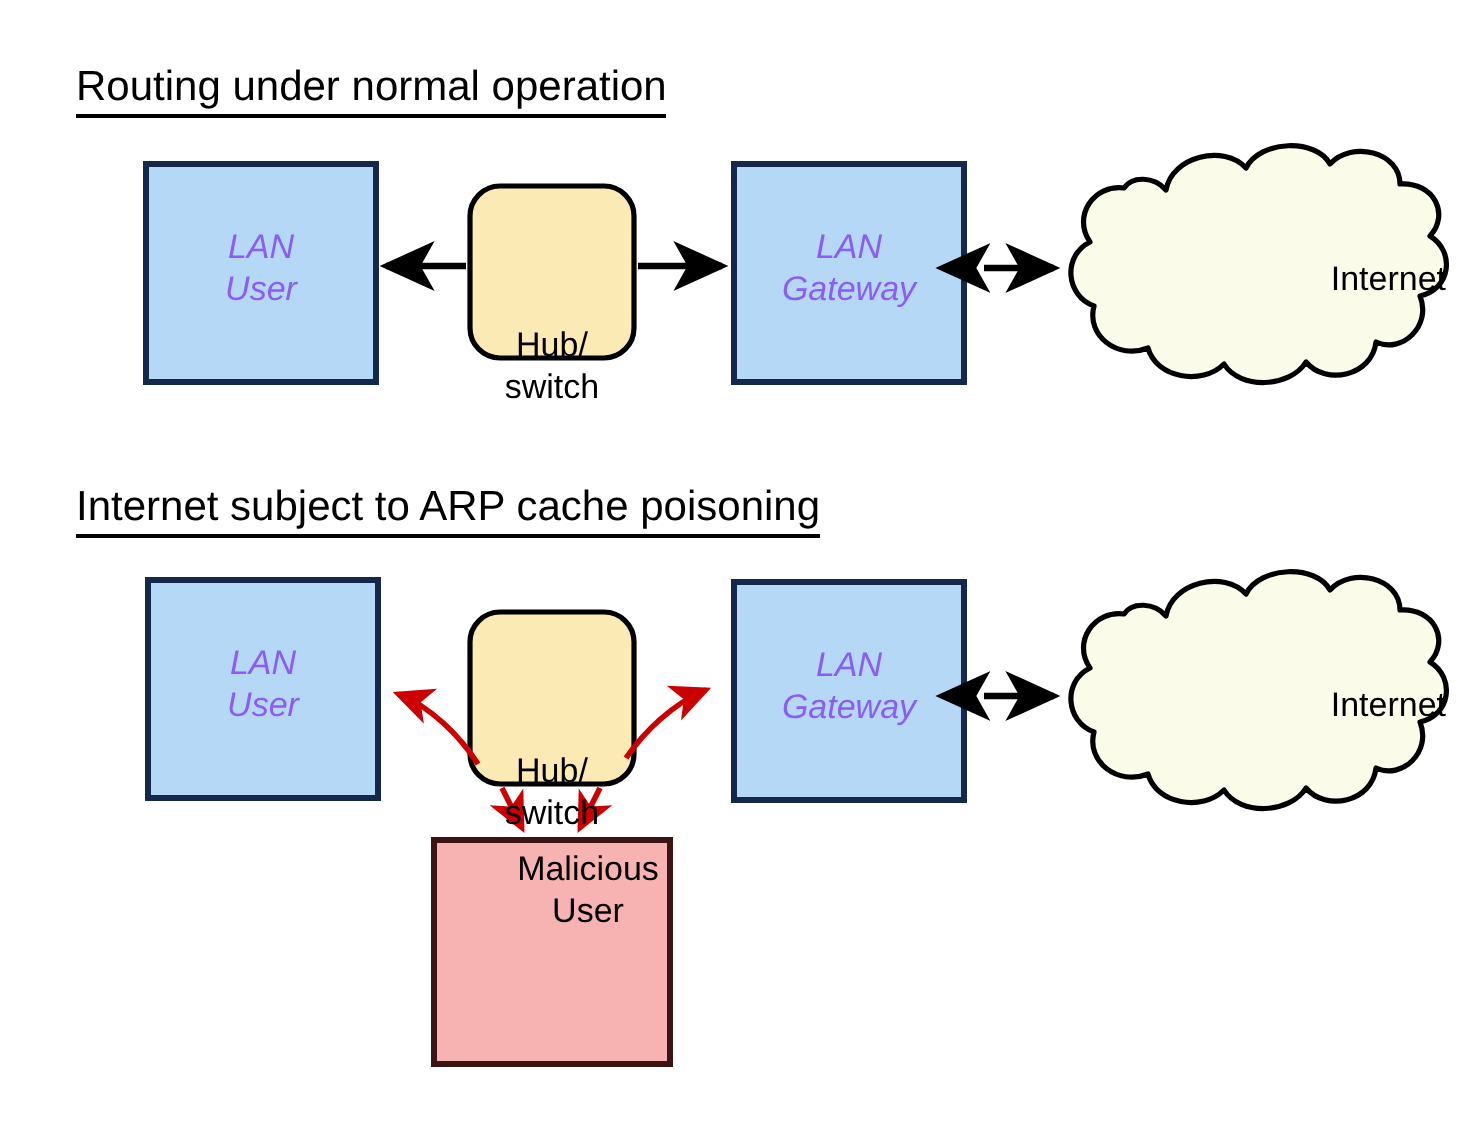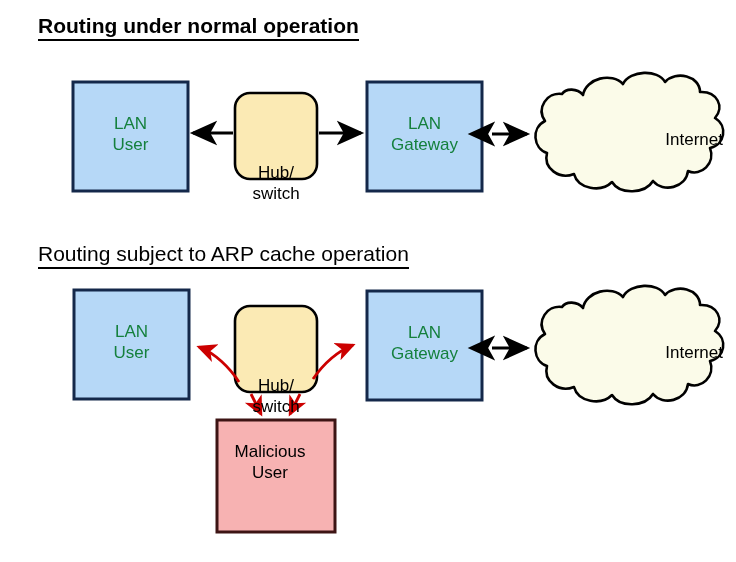--- a/index.html
+++ b/index.html
@@ -31,34 +31,35 @@
     font-family: "Liberation Sans", sans-serif;
     font-size: 21px;
     font-weight: 400;
     color: #000000;
     letter-spacing: 0px;
     white-space: nowrap;
     border-bottom: 2px solid #000000;
     padding-bottom: 2px;
     line-height: 1.1;
   }
-  #title-normal { left: 38px; top: 14px; font-weight: bold; }
+  #title-normal { left: 38px; top: 32px; }
   #title-poison { left: 38px; top: 242px; }
 
   .node-label {
     position: absolute;
     text-align: center;
     font-family: "Liberation Sans", sans-serif;
     line-height: 1.24;
     white-space: pre;
     pointer-events: none;
   }
   .label-box {
     font-size: 17px;
-    color: #15803d;
+    color: #8b5cf6;
+    font-style: italic;
   }
   .label-hub {
     font-size: 17px;
     color: #000000;
     margin-top: 48px;
   }
   .label-cloud {
     font-size: 17px;
     color: #000000;
     text-align: right;
@@ -68,21 +69,21 @@
     color: #000000;
   }
 </style>
 </head>
 <body>
 
 <div id="diagram-root">
 
   <div class="section-title" id="title-normal">Routing under normal operation</div>
 
-  <div class="section-title" id="title-poison">Routing subject to ARP cache operation</div>
+  <div class="section-title" id="title-poison">Internet subject to ARP cache poisoning</div>
 
   <svg class="canvas" viewBox="0 0 736 562" xmlns="http://www.w3.org/2000/svg">
     <defs>
       <marker id="arrow-black" markerWidth="9" markerHeight="9" refX="7.6" refY="4.5" orient="auto" markerUnits="strokeWidth">
         <path d="M0,0.6 L8.6,4.5 L0,8.4 L2.2,4.5 Z" fill="#000000"></path>
       </marker>
       <marker id="arrow-black-start" markerWidth="9" markerHeight="9" refX="1.0" refY="4.5" orient="auto-start-reverse" markerUnits="strokeWidth">
         <path d="M0,0.6 L8.6,4.5 L0,8.4 L2.2,4.5 Z" fill="#000000"></path>
       </marker>
       <marker id="arrow-red" markerWidth="7.5" markerHeight="7.5" refX="6.2" refY="3.75" orient="auto" markerUnits="strokeWidth">
@@ -172,16 +173,16 @@
 User</div>
 
   <div class="node-label label-hub" style="left:235px; top:327px; width:82px;">Hub/
 switch</div>
 
   <div class="node-label label-box" style="left:367px; top:322px; width:115px;">LAN
 Gateway</div>
 
   <div class="node-label label-cloud" style="left:533px; top:342px; width:190px;">Internet</div>
 
-  <div class="node-label label-mal" style="left:217px; top:441px; width:106px;">Malicious
+  <div class="node-label label-mal" style="left:217px; top:424px; width:106px;padding-left:24px;">Malicious
 User</div>
 
 </div>
 
 </body></html>

